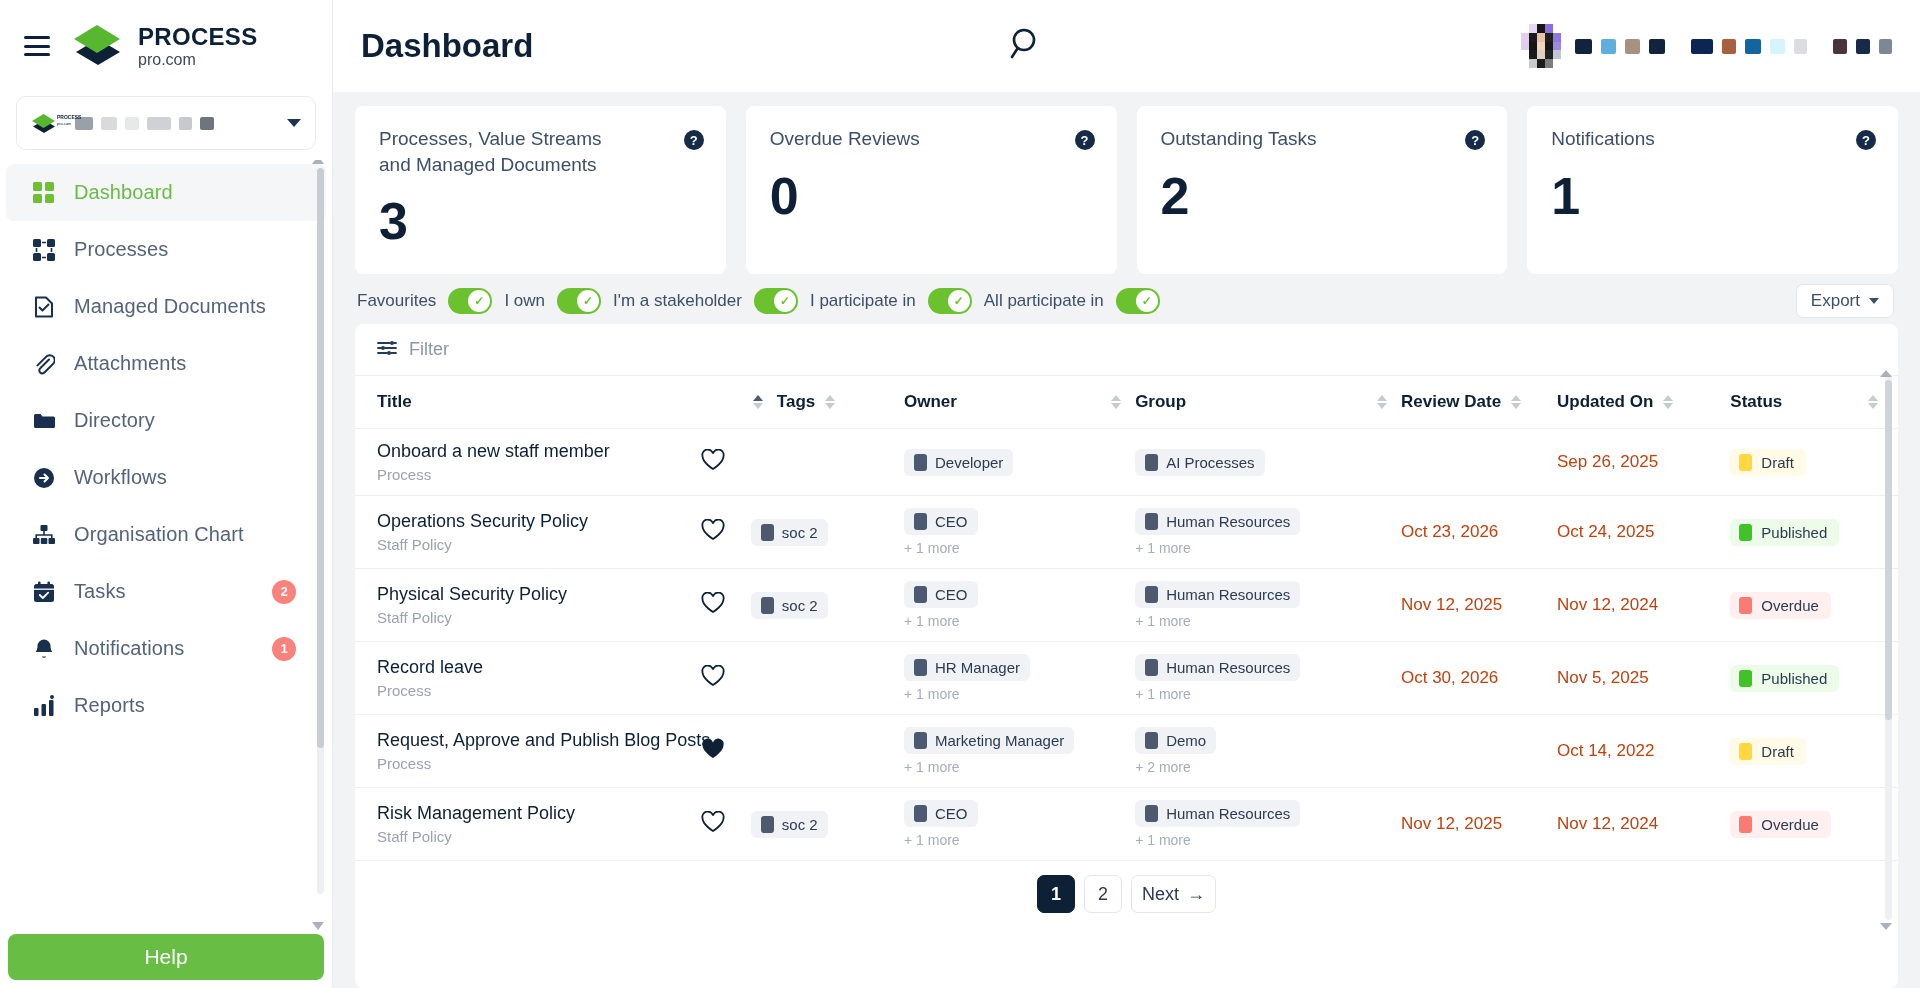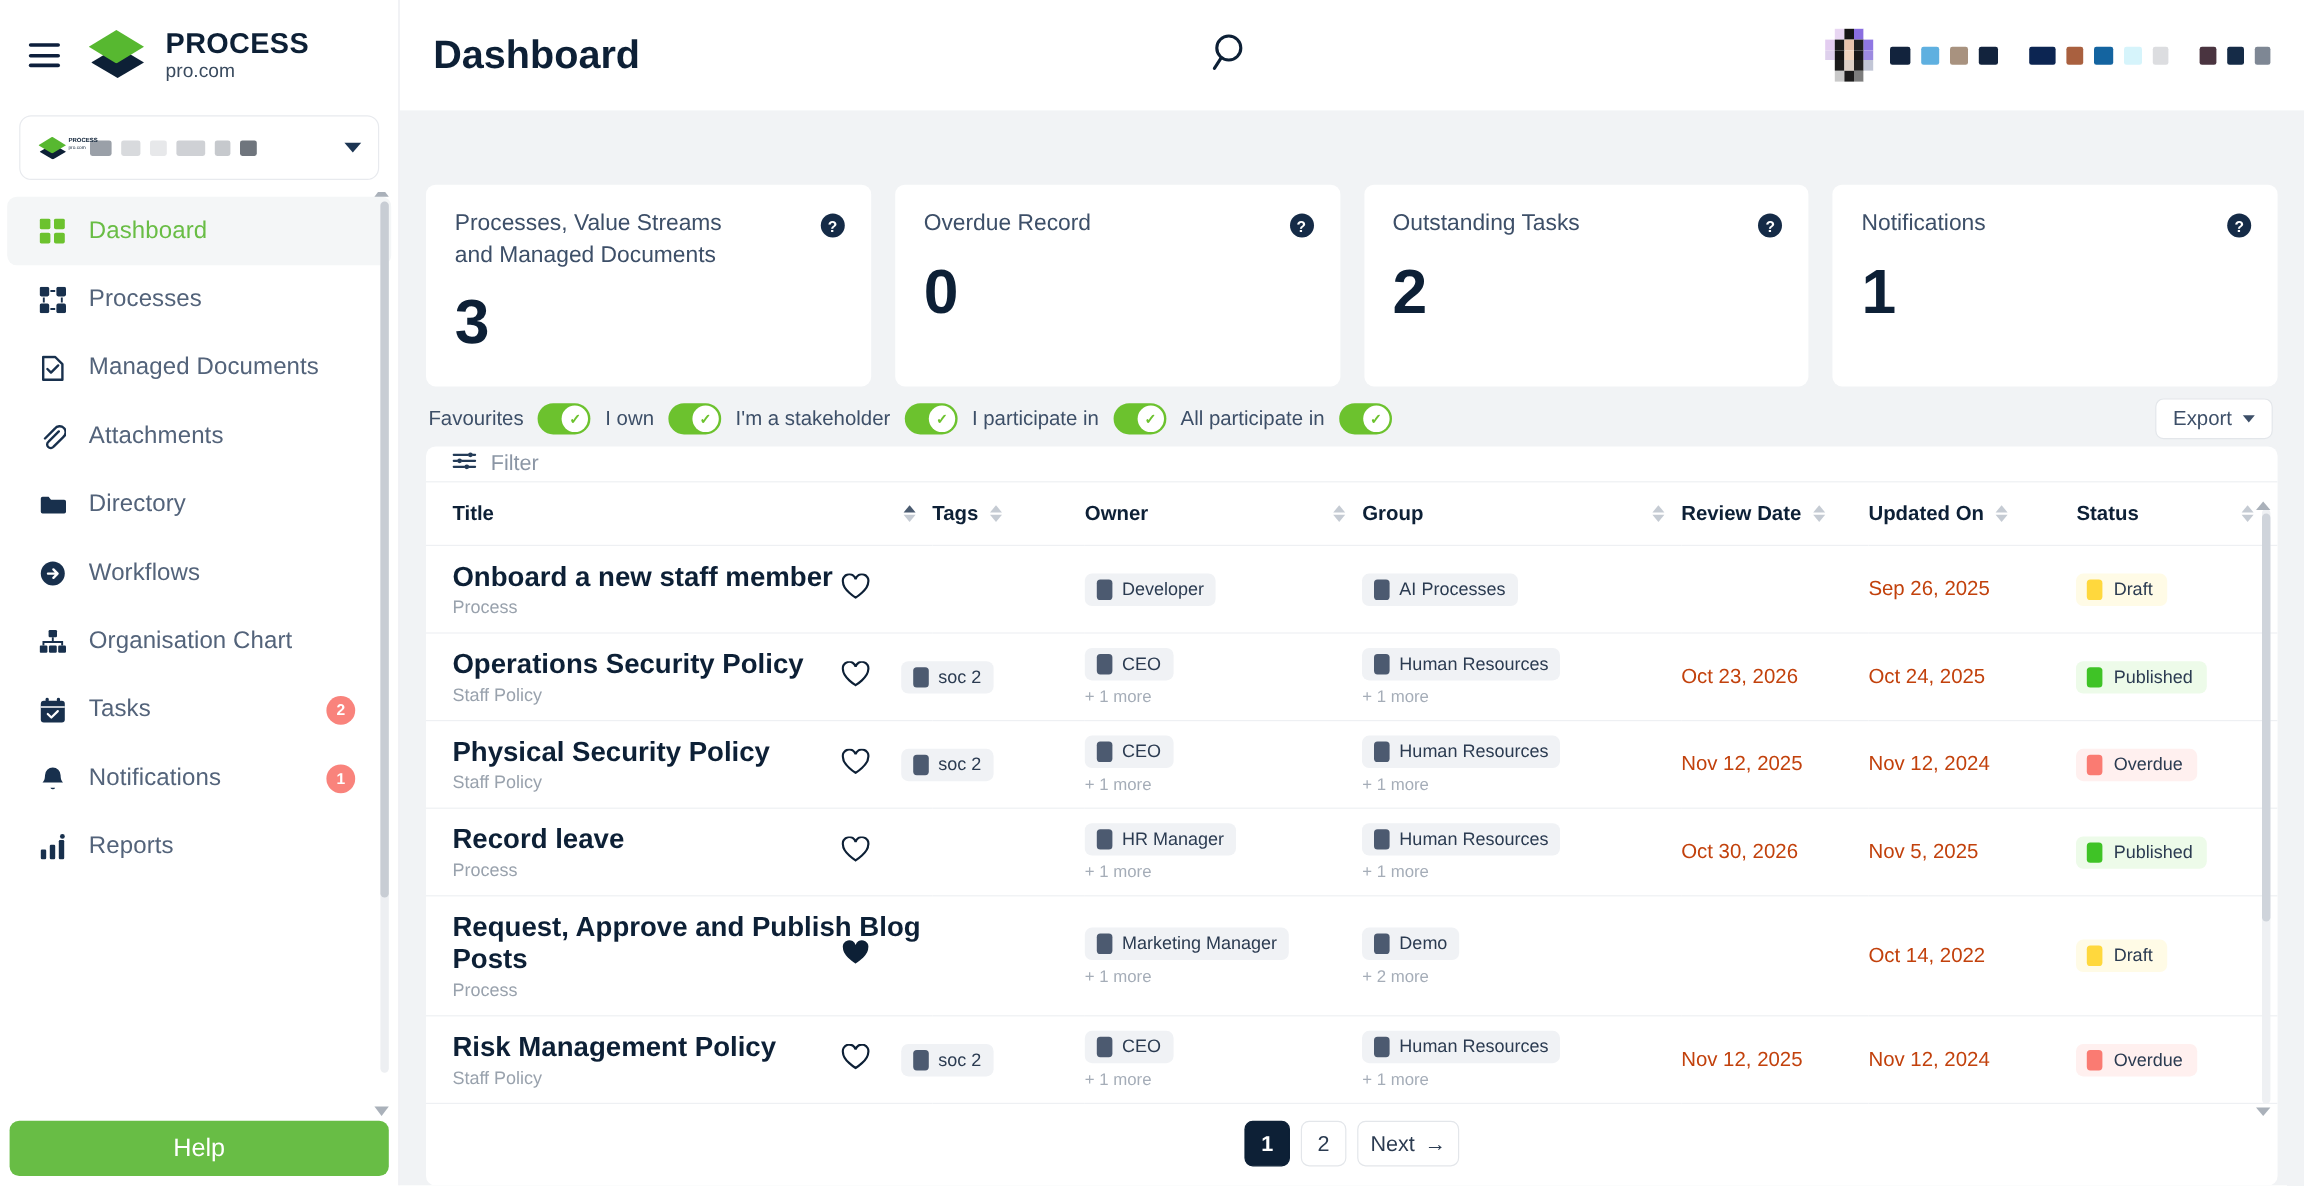--- a/index.html
+++ b/index.html
@@ -110,21 +110,21 @@
   .avatar-px { width: 40px; height: 44px; display:grid; grid-template-columns: repeat(5,1fr); grid-template-rows: repeat(5,1fr); }
   .avatar-px i { display:block; }
   .nameblur { display:flex; gap:9px; align-items:center; }
 
   .content { flex:1; padding: 0 22px 0 22px; overflow:hidden; display:flex; flex-direction:column;}
 
   
   .cards { display:flex; gap: 20px; padding: 14px 0 0 0; }
   .card {
     flex:1; background:#fff; border-radius: 8px; height: 168px;
-    padding: 20px 24px; position:relative;margin-top:48px;
+    padding: 20px 24px; position:relative;
   }
   .card-title { font-size: 19px; color:#3d4f68; line-height: 1.35; max-width: 80%; font-weight:400;}
   .card-num { font-size: 52px; font-weight: 700; color:#0d2036; margin-top: 18px; line-height:1;}
   .qmark {
     position:absolute; right: 22px; top: 24px;
     width: 20px; height: 20px; border-radius: 50%;
     background:#152b47; color:#fff; font-size: 13px; font-weight:700;
     display:flex; align-items:center; justify-content:center; cursor:pointer;
   }
 
@@ -165,21 +165,21 @@
   .th-inner { display:flex; align-items:center; gap: 10px; text-align: right; }
   .sort {
     display:flex; flex-direction:column; gap:2px; cursor:pointer;
   }
   .sort .up { width:0;height:0;border-left:5px solid transparent;border-right:5px solid transparent;border-bottom:6px solid #c5cbd3; }
   .sort .dn { width:0;height:0;border-left:5px solid transparent;border-right:5px solid transparent;border-top:6px solid #c5cbd3; }
   .sort.active .up { border-bottom-color:#4b5b70; }
   .sort.active .dn { border-top-color:#c5cbd3; }
 
   tbody td { border-bottom: 1px solid #eef0f3; padding: 12px 0; vertical-align: middle; }
-  .row-title { font-size: 23px; font-weight:700; color:#0d2036; }
+  .row-title { font-size: 18px; font-weight:400; color:#0d2036; }
   .row-sub { font-size: 15px; color:#99a2ad; margin-top: 4px; }
   .heart { cursor:pointer; }
   .chip {
     display:inline-flex; align-items:center; gap: 8px;
     background:#f0f2f5; border-radius: 6px; padding: 5px 10px;
     font-size: 15px; color:#2b3b51; max-width: 100%;
   }
   .chip .sq { width: 13px; height: 17px; border-radius: 3px; background:#4c5a70; flex-shrink:0;}
   .more { font-size: 14px; color:#a5adb8; margin-top: 5px; }
   .datecell { font-size: 17px; color:#c2410c; }
@@ -430,21 +430,21 @@
 
   <div class="content">
 
     <div class="cards">
       <div class="card">
         <div class="card-title">Processes, Value Streams and Managed Documents</div>
         <div class="card-num">3</div>
         <div class="qmark">?</div>
       </div>
       <div class="card">
-        <div class="card-title">Overdue Record</div>
+        <div class="card-title">Overdue Reviews</div>
         <div class="card-num">0</div>
         <div class="qmark">?</div>
       </div>
       <div class="card">
         <div class="card-title">Outstanding Tasks</div>
         <div class="card-num">2</div>
         <div class="qmark">?</div>
       </div>
       <div class="card">
         <div class="card-title">Notifications</div>

